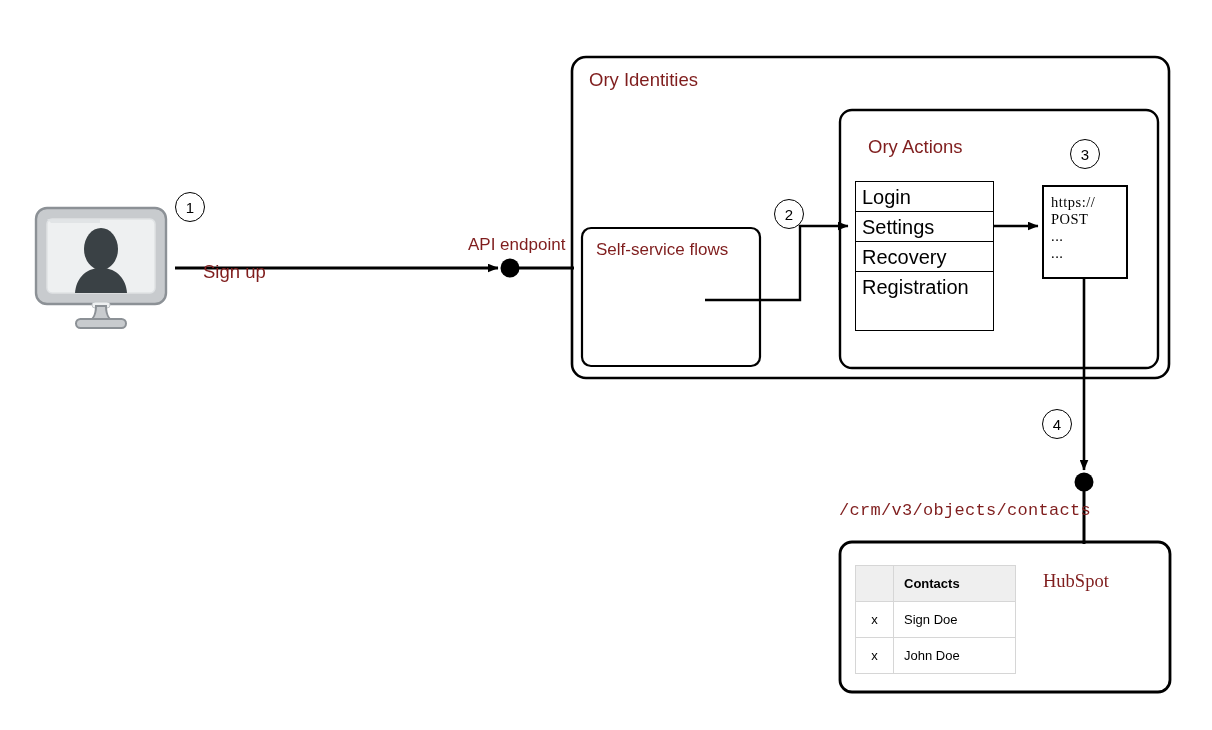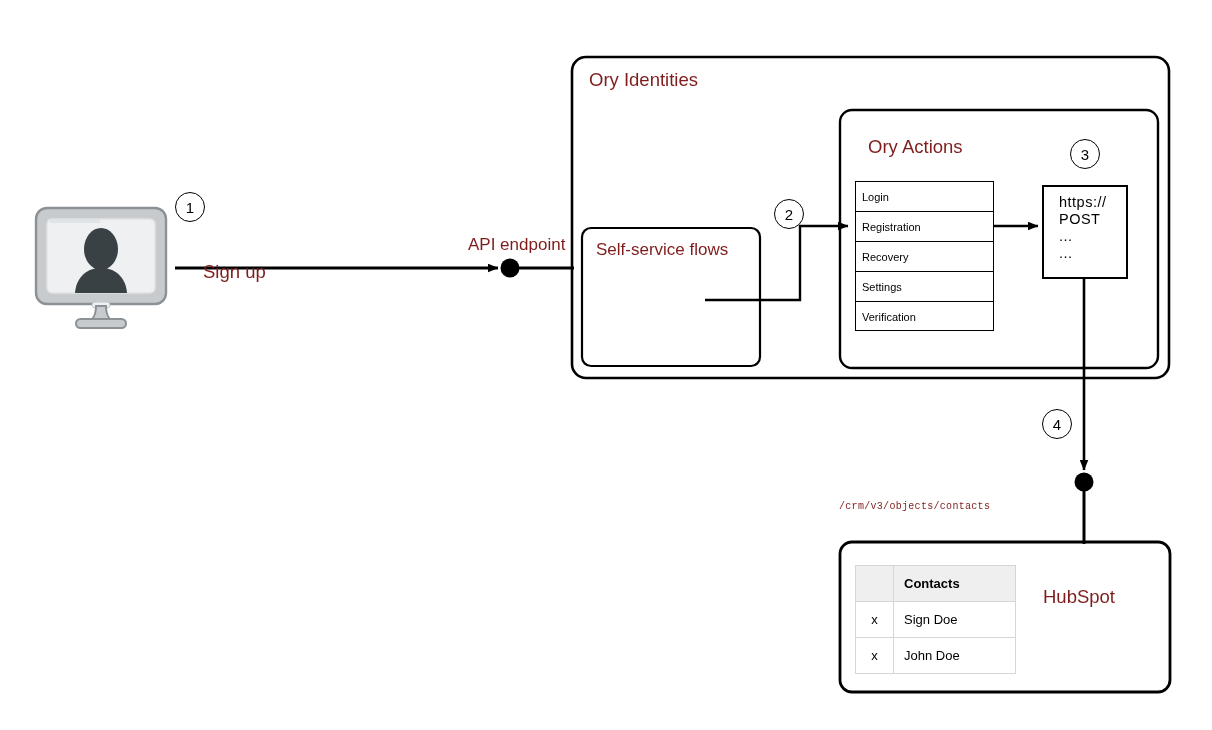--- a/index.html
+++ b/index.html
@@ -2,29 +2,29 @@
 <html><head>
 <meta charset="utf-8">
 <style>
   html,body{margin:0;padding:0;background:#ffffff;}
   body{width:1212px;height:730px;font-family:"Liberation Sans",sans-serif;color:#000;}
   #stage{position:relative;width:1212px;height:730px;overflow:hidden;background:#fff;}
   svg.layer{position:absolute;left:0;top:0;width:1212px;height:730px;}
   .lbl{position:absolute;white-space:nowrap;color:#7f1d1d;}
   .f17{font-size:17px;}
   .f18{font-size:18.5px;}
-  .mono2{font-family:"Liberation Mono",monospace;font-size:10px;letter-spacing:0.3px;}
+  .mono2{font-family:"Liberation Mono",monospace;font-size:17px;letter-spacing:0.3px;}
   .num{position:absolute;width:28px;height:28px;border:1.6px solid #000;border-radius:50%;
        display:flex;align-items:center;justify-content:center;font-size:15px;background:#fff;}
   .listbox{position:absolute;border:1.8px solid #000;background:#fff;box-sizing:border-box;}
-  .listrow{height:30px;line-height:30px;padding-left:6px;font-size:11px;box-sizing:border-box;
+  .listrow{height:30px;line-height:30px;padding-left:6px;font-size:20px;box-sizing:border-box;
            border-bottom:1.8px solid #000;}
   .listrow:last-child{border-bottom:none;}
   .codebox{position:absolute;border:2px solid #000;background:#fff;box-sizing:border-box;padding:7px 0 0 7px;}
-  .codeline{font-family:Liberation Sans, sans-serif;font-size:14.5px;line-height:17px;letter-spacing:0.5px;margin-left:8px;}
+  .codeline{font-family:Liberation Serif, serif;font-size:14.5px;line-height:17px;letter-spacing:0.5px;}
   .tbl{position:absolute;border-collapse:collapse;background:#fff;font-size:13px;}
   .tbl td,.tbl th{border:1px solid #d6d6d6;box-sizing:border-box;}
   .tbl th{background:#efefef;font-weight:bold;font-size:13px;text-align:left;}
   .c-narrow{width:38px;text-align:center;}
   .c-wide{width:122px;}
   .trow{height:36px;margin-left:9px;}
   .monitor{position:absolute;}
 </style>
 </head>
 <body>
@@ -89,44 +89,43 @@
   <div class="lbl f17" style="left:596px;top:240px;">Self-service flows</div>
 
   <div class="num" style="left:774px;top:199px;">
     <span>2</span>
   </div>
 
   <div class="lbl f18" style="left:868px;top:136px;">Ory Actions</div>
 
   <div class="listbox" style="left:855px;top:181px;width:139px;height:150px;">
     <div class="listrow">Login</div>
+    <div class="listrow">Settings</div>
+    <div class="listrow">Recovery</div>
     <div class="listrow">Registration</div>
-    <div class="listrow">Recovery</div>
-    <div class="listrow">Settings</div>
-    <div class="listrow">Verification</div>
   </div>
 
   <div class="num" style="left:1070px;top:139px;">
     <span>3</span>
   </div>
 
   <div class="codebox" style="left:1042px;top:185px;width:86px;height:94px;">
     <div class="codeline">https://</div>
     <div class="codeline">POST</div>
     <div class="codeline">...</div>
     <div class="codeline">...</div>
   </div>
 
   <div class="num" style="left:1042px;top:409px;">
     <span>4</span>
   </div>
 
   <div class="lbl mono2" style="left:839px;top:501px;">/crm/v3/objects/contacts</div>
 
-  <div class="lbl f18" style="left:1043px;top:586px;">HubSpot</div>
+  <div class="lbl f18" style="left:1043px;top:571px;font-family:Liberation Serif, serif;">HubSpot</div>
 
   <table class="tbl" style="left:855px;top:565px;">
     <thead>
       <tr class="trow">
         <th class="c-narrow"></th>
         <th class="c-wide" style="padding-left:10px;">Contacts</th>
       </tr>
     </thead>
     <tbody>
       <tr class="trow">

